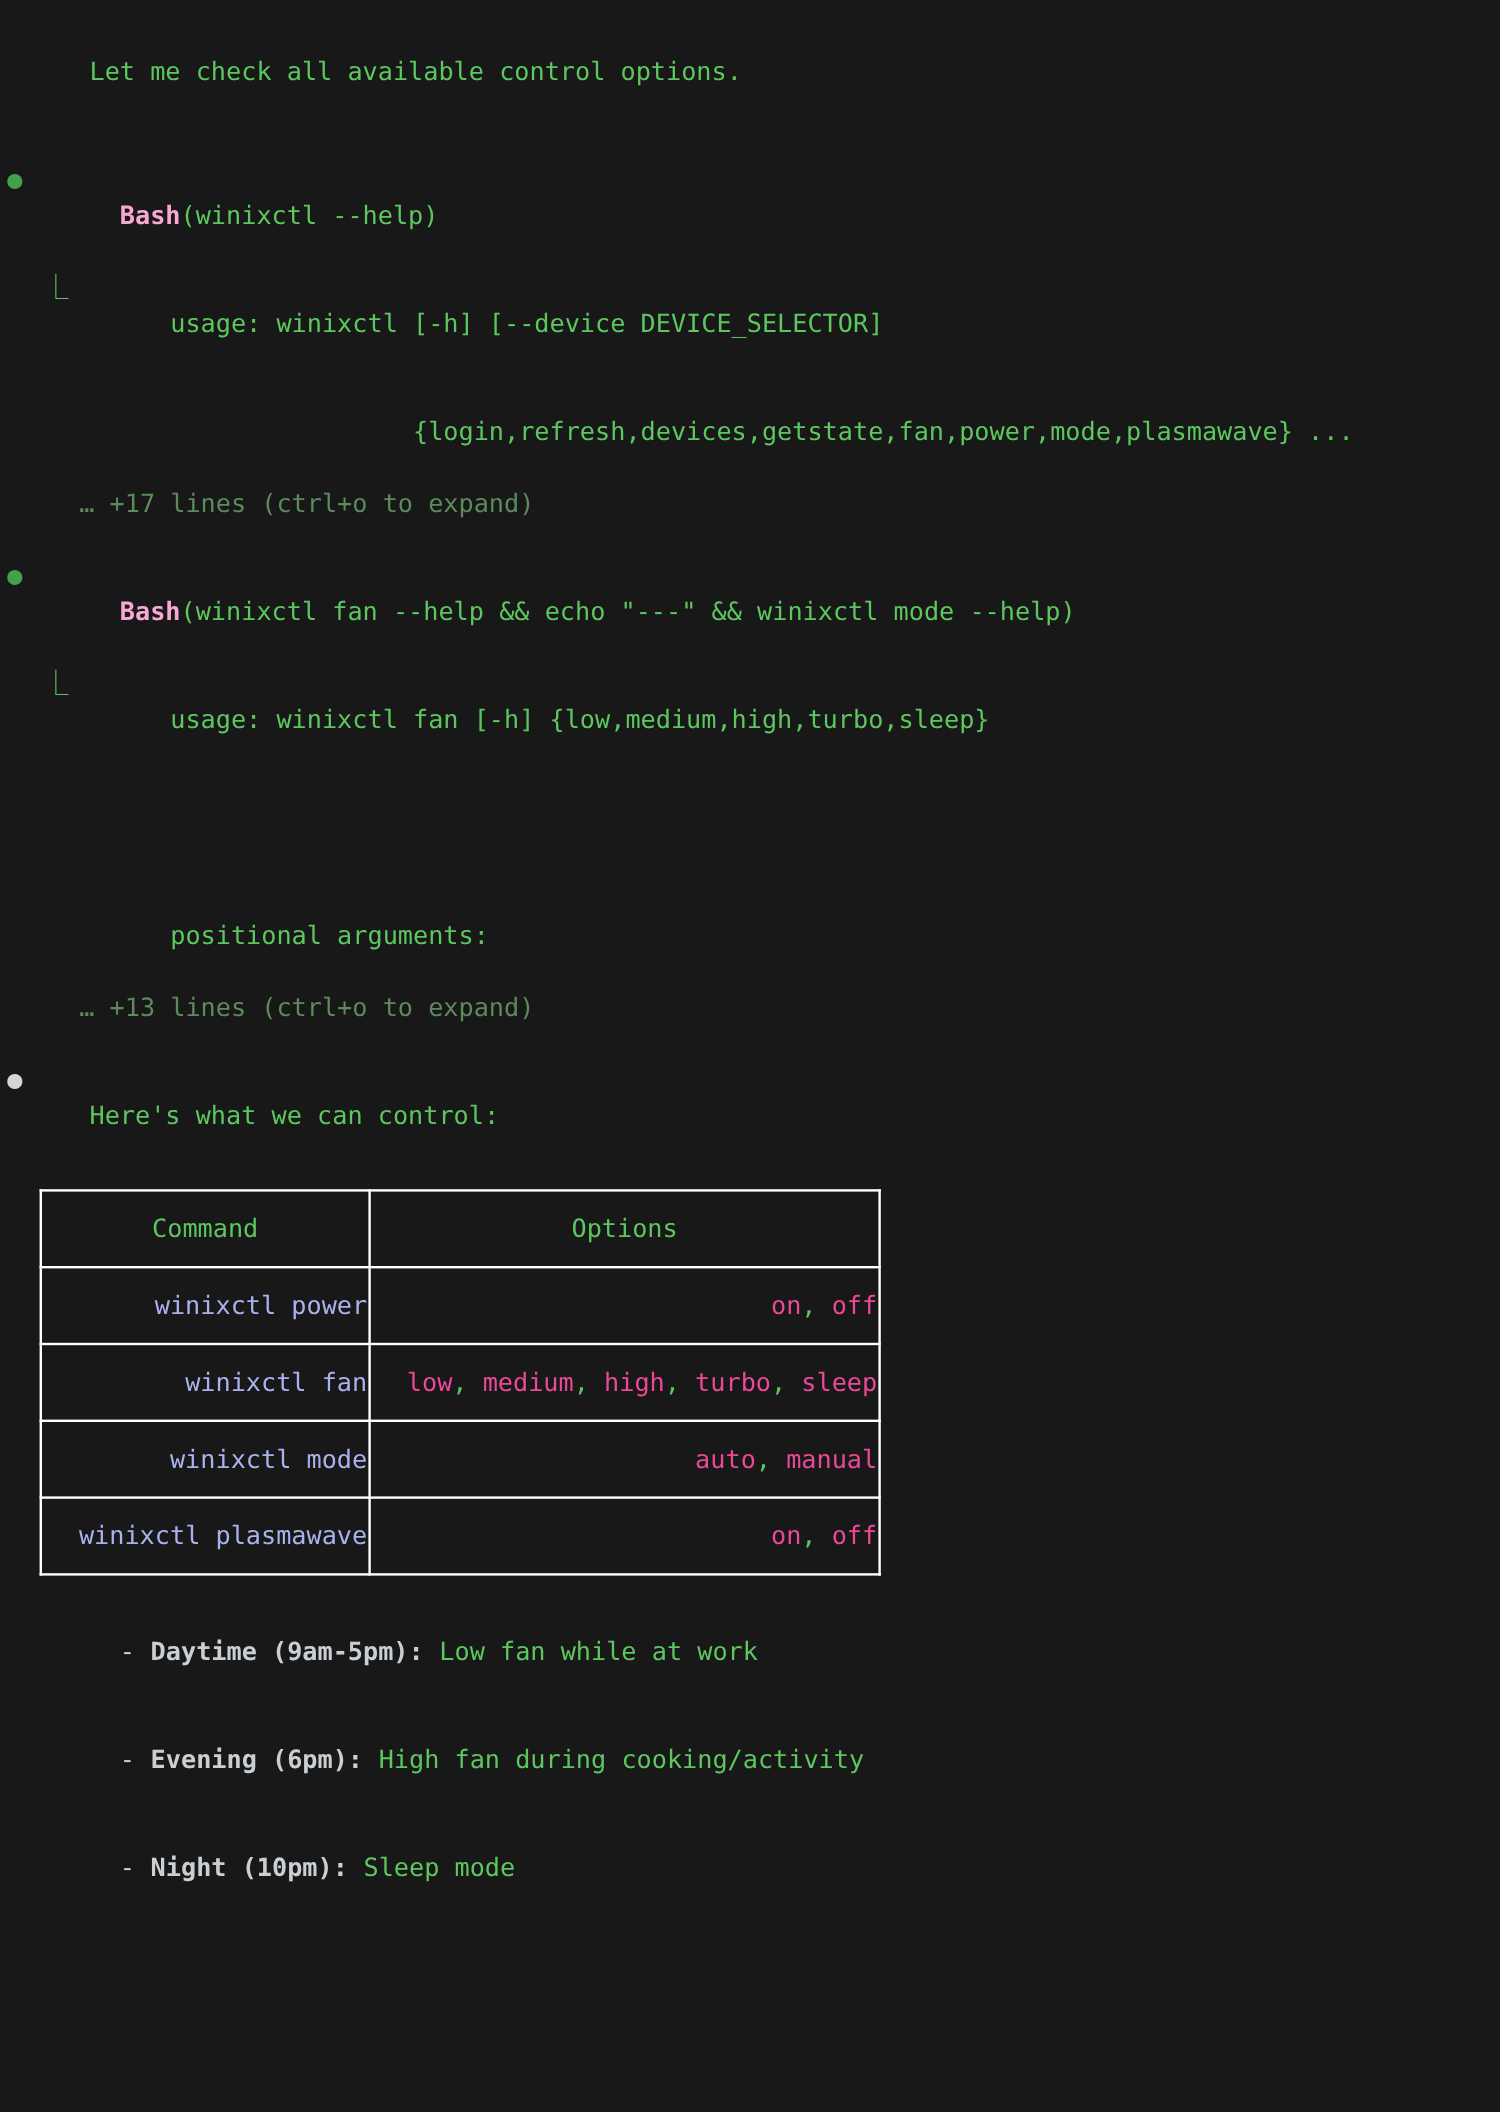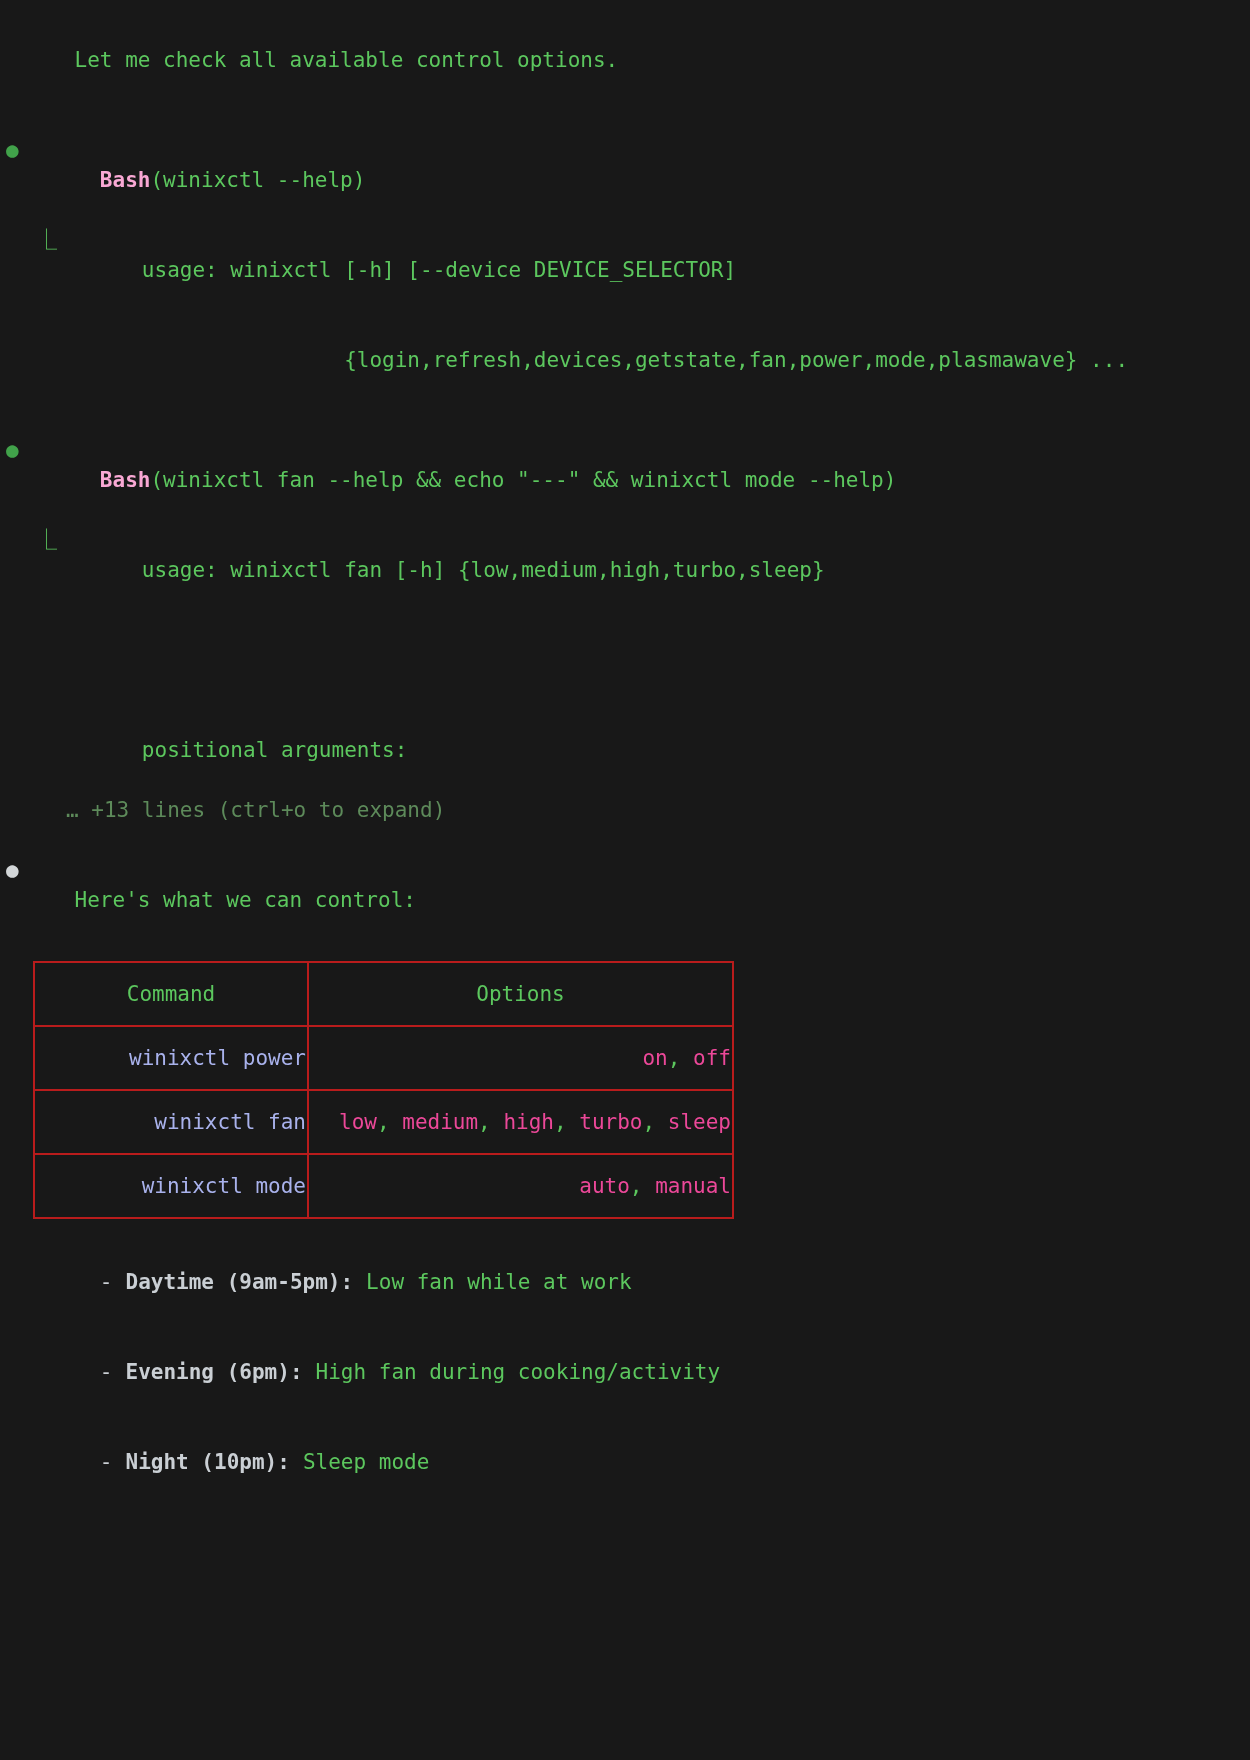--- a/index.html
+++ b/index.html
@@ -13,21 +13,21 @@
   .bullet.text{color:#d3d6d8;}
   .bold-gray{color:#f9a8d4;font-weight:bold;}
   .green{color:#5cc75e;}
   .out-line{position:relative;padding-left:66px;min-height:30px;}
   .marker{position:absolute;left:36px;top:0;color:#5cc75e;}
   .more-line{padding-left:66px;color:#5d8a5a;min-height:30px;}
   .gap30{margin-bottom:30px;}
   .gap16{margin-bottom:16px;}
   .gap18{margin-bottom:18px;}
   table.ctl{border-collapse:collapse;margin-left:33px;width:699px;table-layout:fixed;}
-  table.ctl td,table.ctl th{border:2px solid #b91c1c;height:60px;font-weight:normal;
+  table.ctl td,table.ctl th{border:2px solid #ffffff;height:60px;font-weight:normal;
        font-size:21px;vertical-align:middle;}
   table.ctl th{text-align:center;color:#5cc75e;}
   table.ctl td{text-align:right;padding-left:14px;color:#a9b2ec;}
   table.ctl col.c1{width:274px;} table.ctl col.c2{width:425px;}
   td .sep{color:#5cc75e;} td .opt{color:#ec4899;}
   .sched-label{color:#cacfd4;font-weight:bold;margin-right:13px;}
   .sched-dash{color:#cacfd4;margin-right:13px;}
 </style>
 </head>
 <body>
@@ -41,20 +41,21 @@
   <div class="gap30">
     <div class="row pre">
       <span class="bullet tool">●</span><span class="bold-gray">Bash</span><span class="green">(winixctl --help)</span>
     </div>
     <div class="out-line pre">
       <span class="marker">⎿</span><span>usage: winixctl [-h] [--device DEVICE_SELECTOR]</span>
     </div>
     <div class="out-line pre">
       <span>                {login,refresh,devices,getstate,fan,power,mode,plasmawave} ...</span>
     </div>
+    <div class="more-line pre">… +17 lines (ctrl+o to expand)</div>
   </div>
 
   <div class="gap30">
     <div class="row pre">
       <span class="bullet tool">●</span><span class="bold-gray">Bash</span><span class="green">(winixctl fan --help &amp;&amp; echo "---" &amp;&amp; winixctl mode --help)</span>
     </div>
     <div class="out-line pre">
       <span class="marker">⎿</span><span>usage: winixctl fan [-h] {low,medium,high,turbo,sleep}</span>
     </div>
     <div class="out-line pre">
@@ -85,20 +86,24 @@
       <td><span class="opt">on</span><span class="sep">, </span><span class="opt">off</span></td>
     </tr>
     <tr>
       <td>winixctl fan</td>
       <td><span class="opt">low</span><span class="sep">, </span><span class="opt">medium</span><span class="sep">, </span><span class="opt">high</span><span class="sep">, </span><span class="opt">turbo</span><span class="sep">, </span><span class="opt">sleep</span></td>
     </tr>
     <tr>
       <td>winixctl mode</td>
       <td><span class="opt">auto</span><span class="sep">, </span><span class="opt">manual</span></td>
     </tr>
+    <tr>
+      <td>winixctl plasmawave</td>
+      <td><span class="opt">on</span><span class="sep">, </span><span class="opt">off</span></td>
+    </tr>
   </tbody>
     </table>
 
 
   <div class="gap30">
     <div class="row pre">
       <span class="sched-dash">-</span><span class="sched-label">Daytime (9am-5pm):</span><span class="green">Low fan while at work</span>
     </div>
     <div class="row pre">
       <span class="sched-dash">-</span><span class="sched-label">Evening (6pm):</span><span class="green">High fan during cooking/activity</span>

